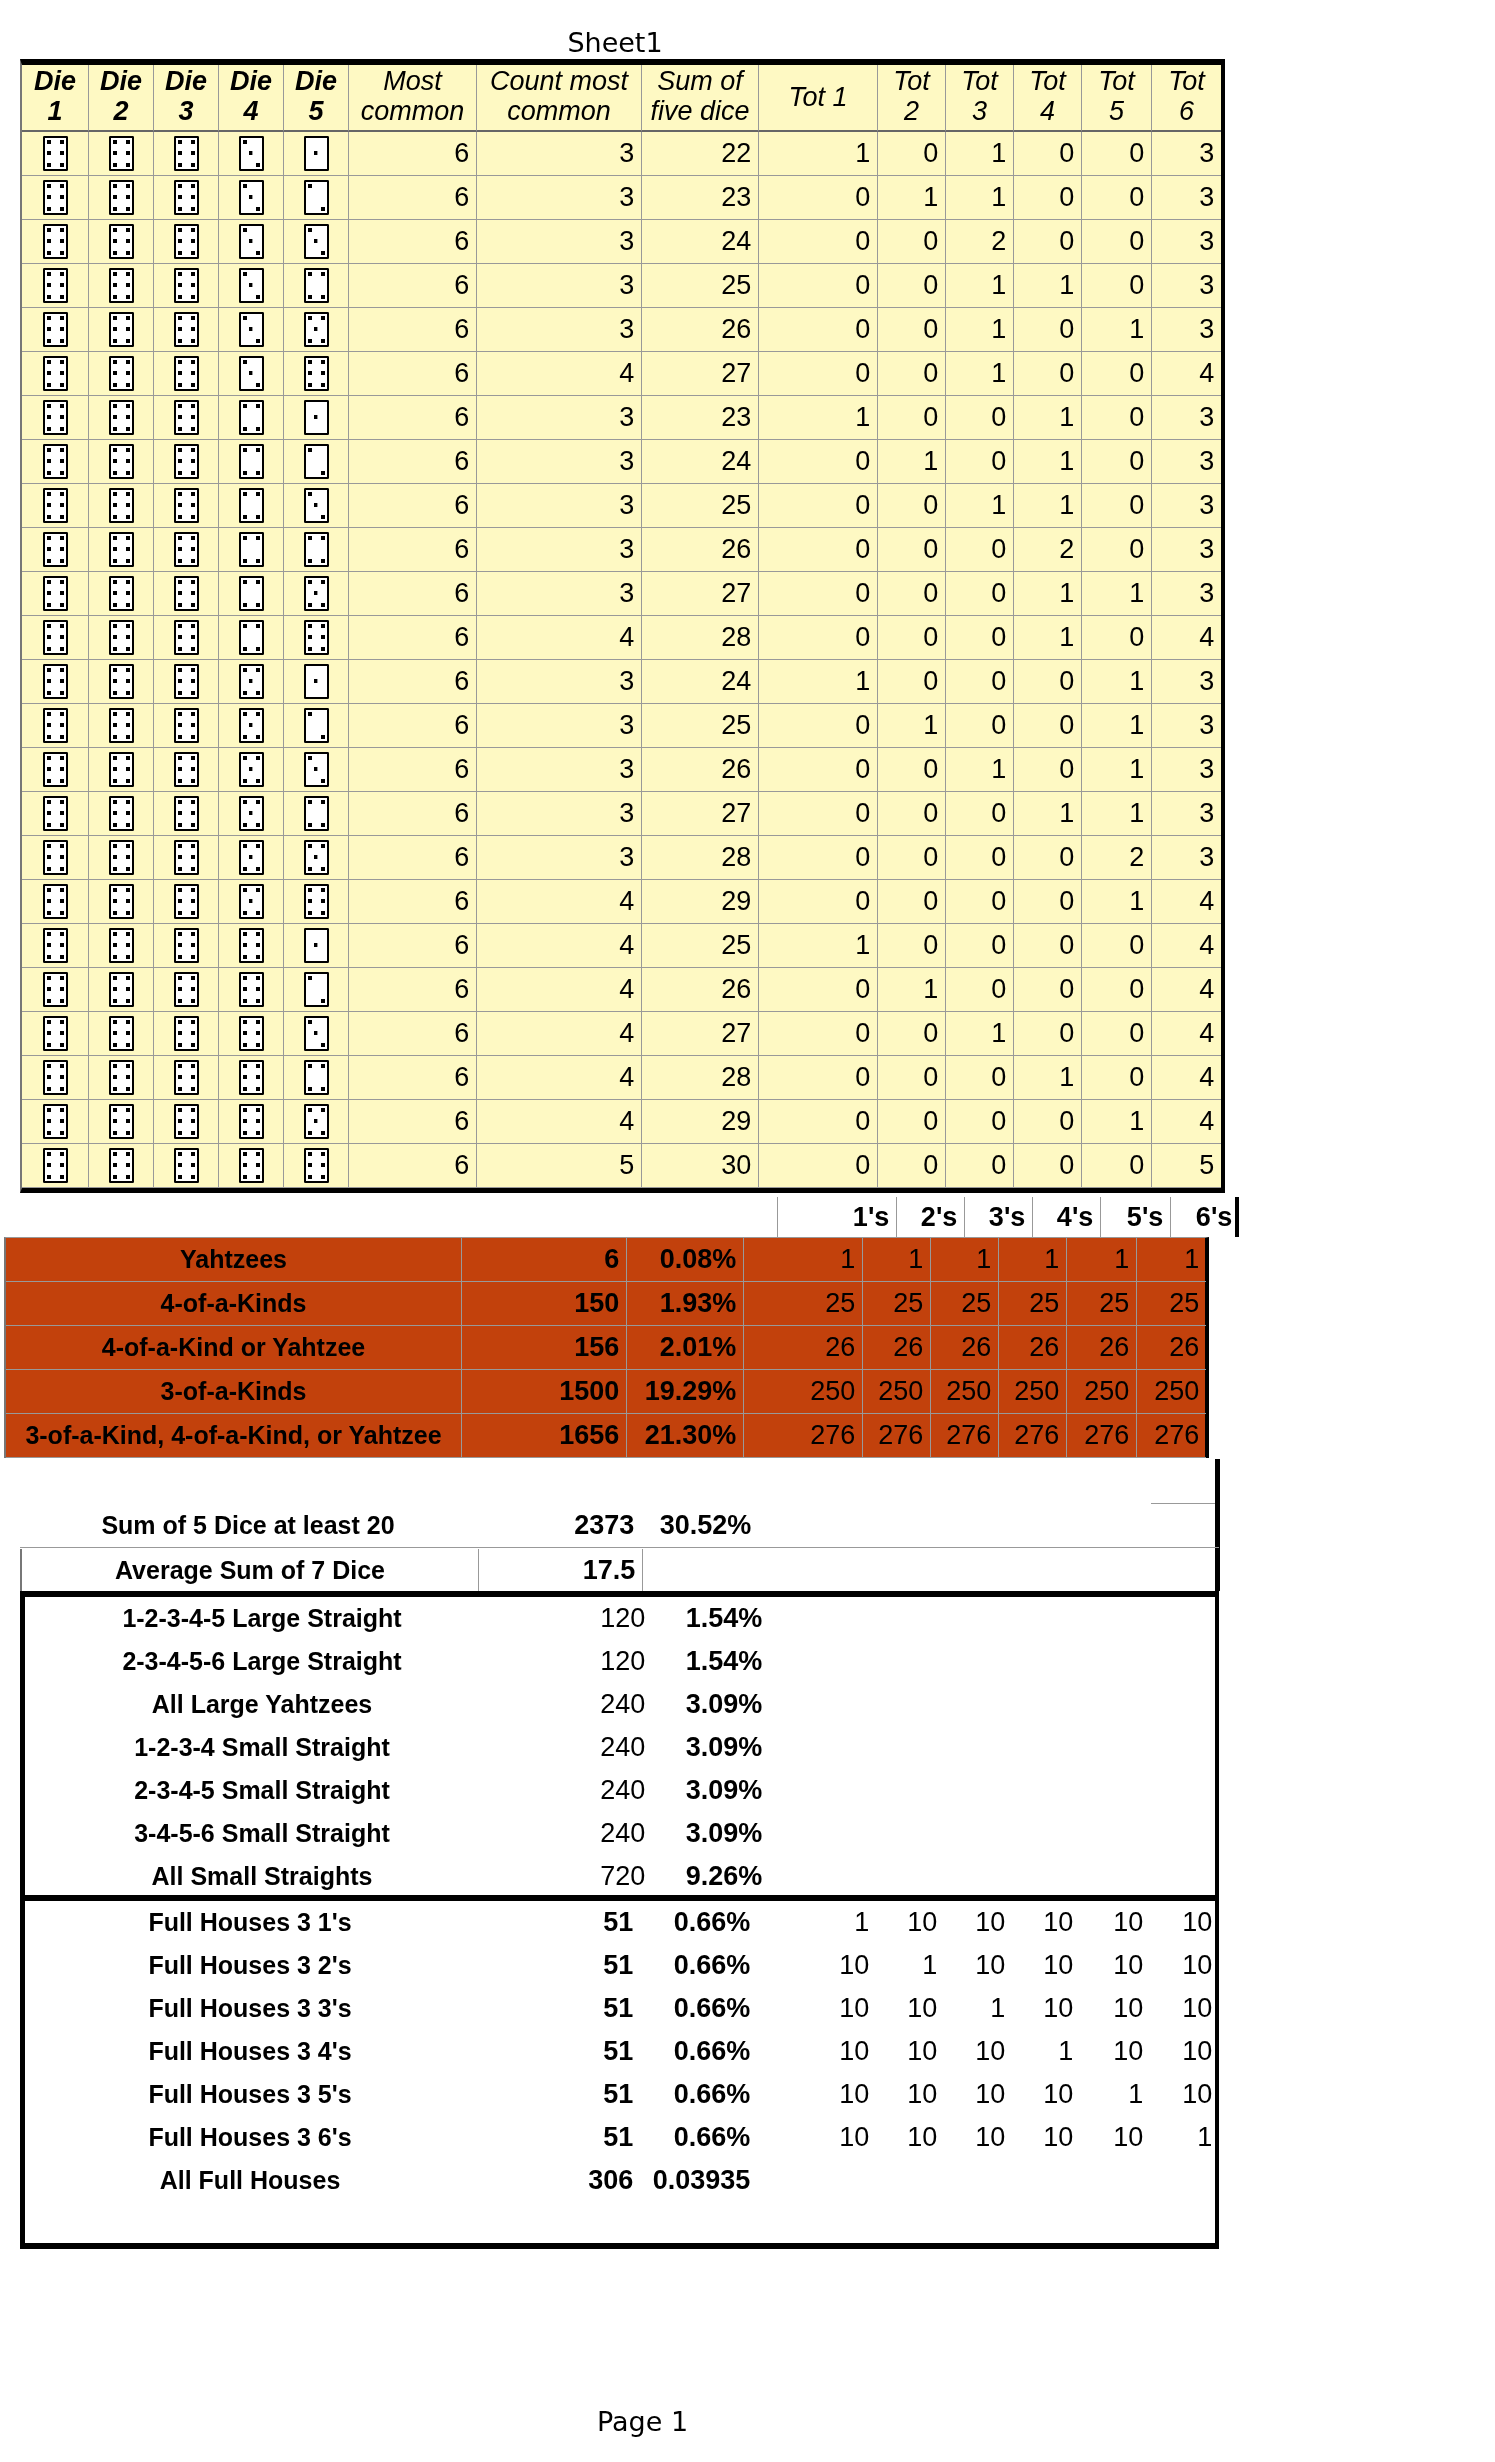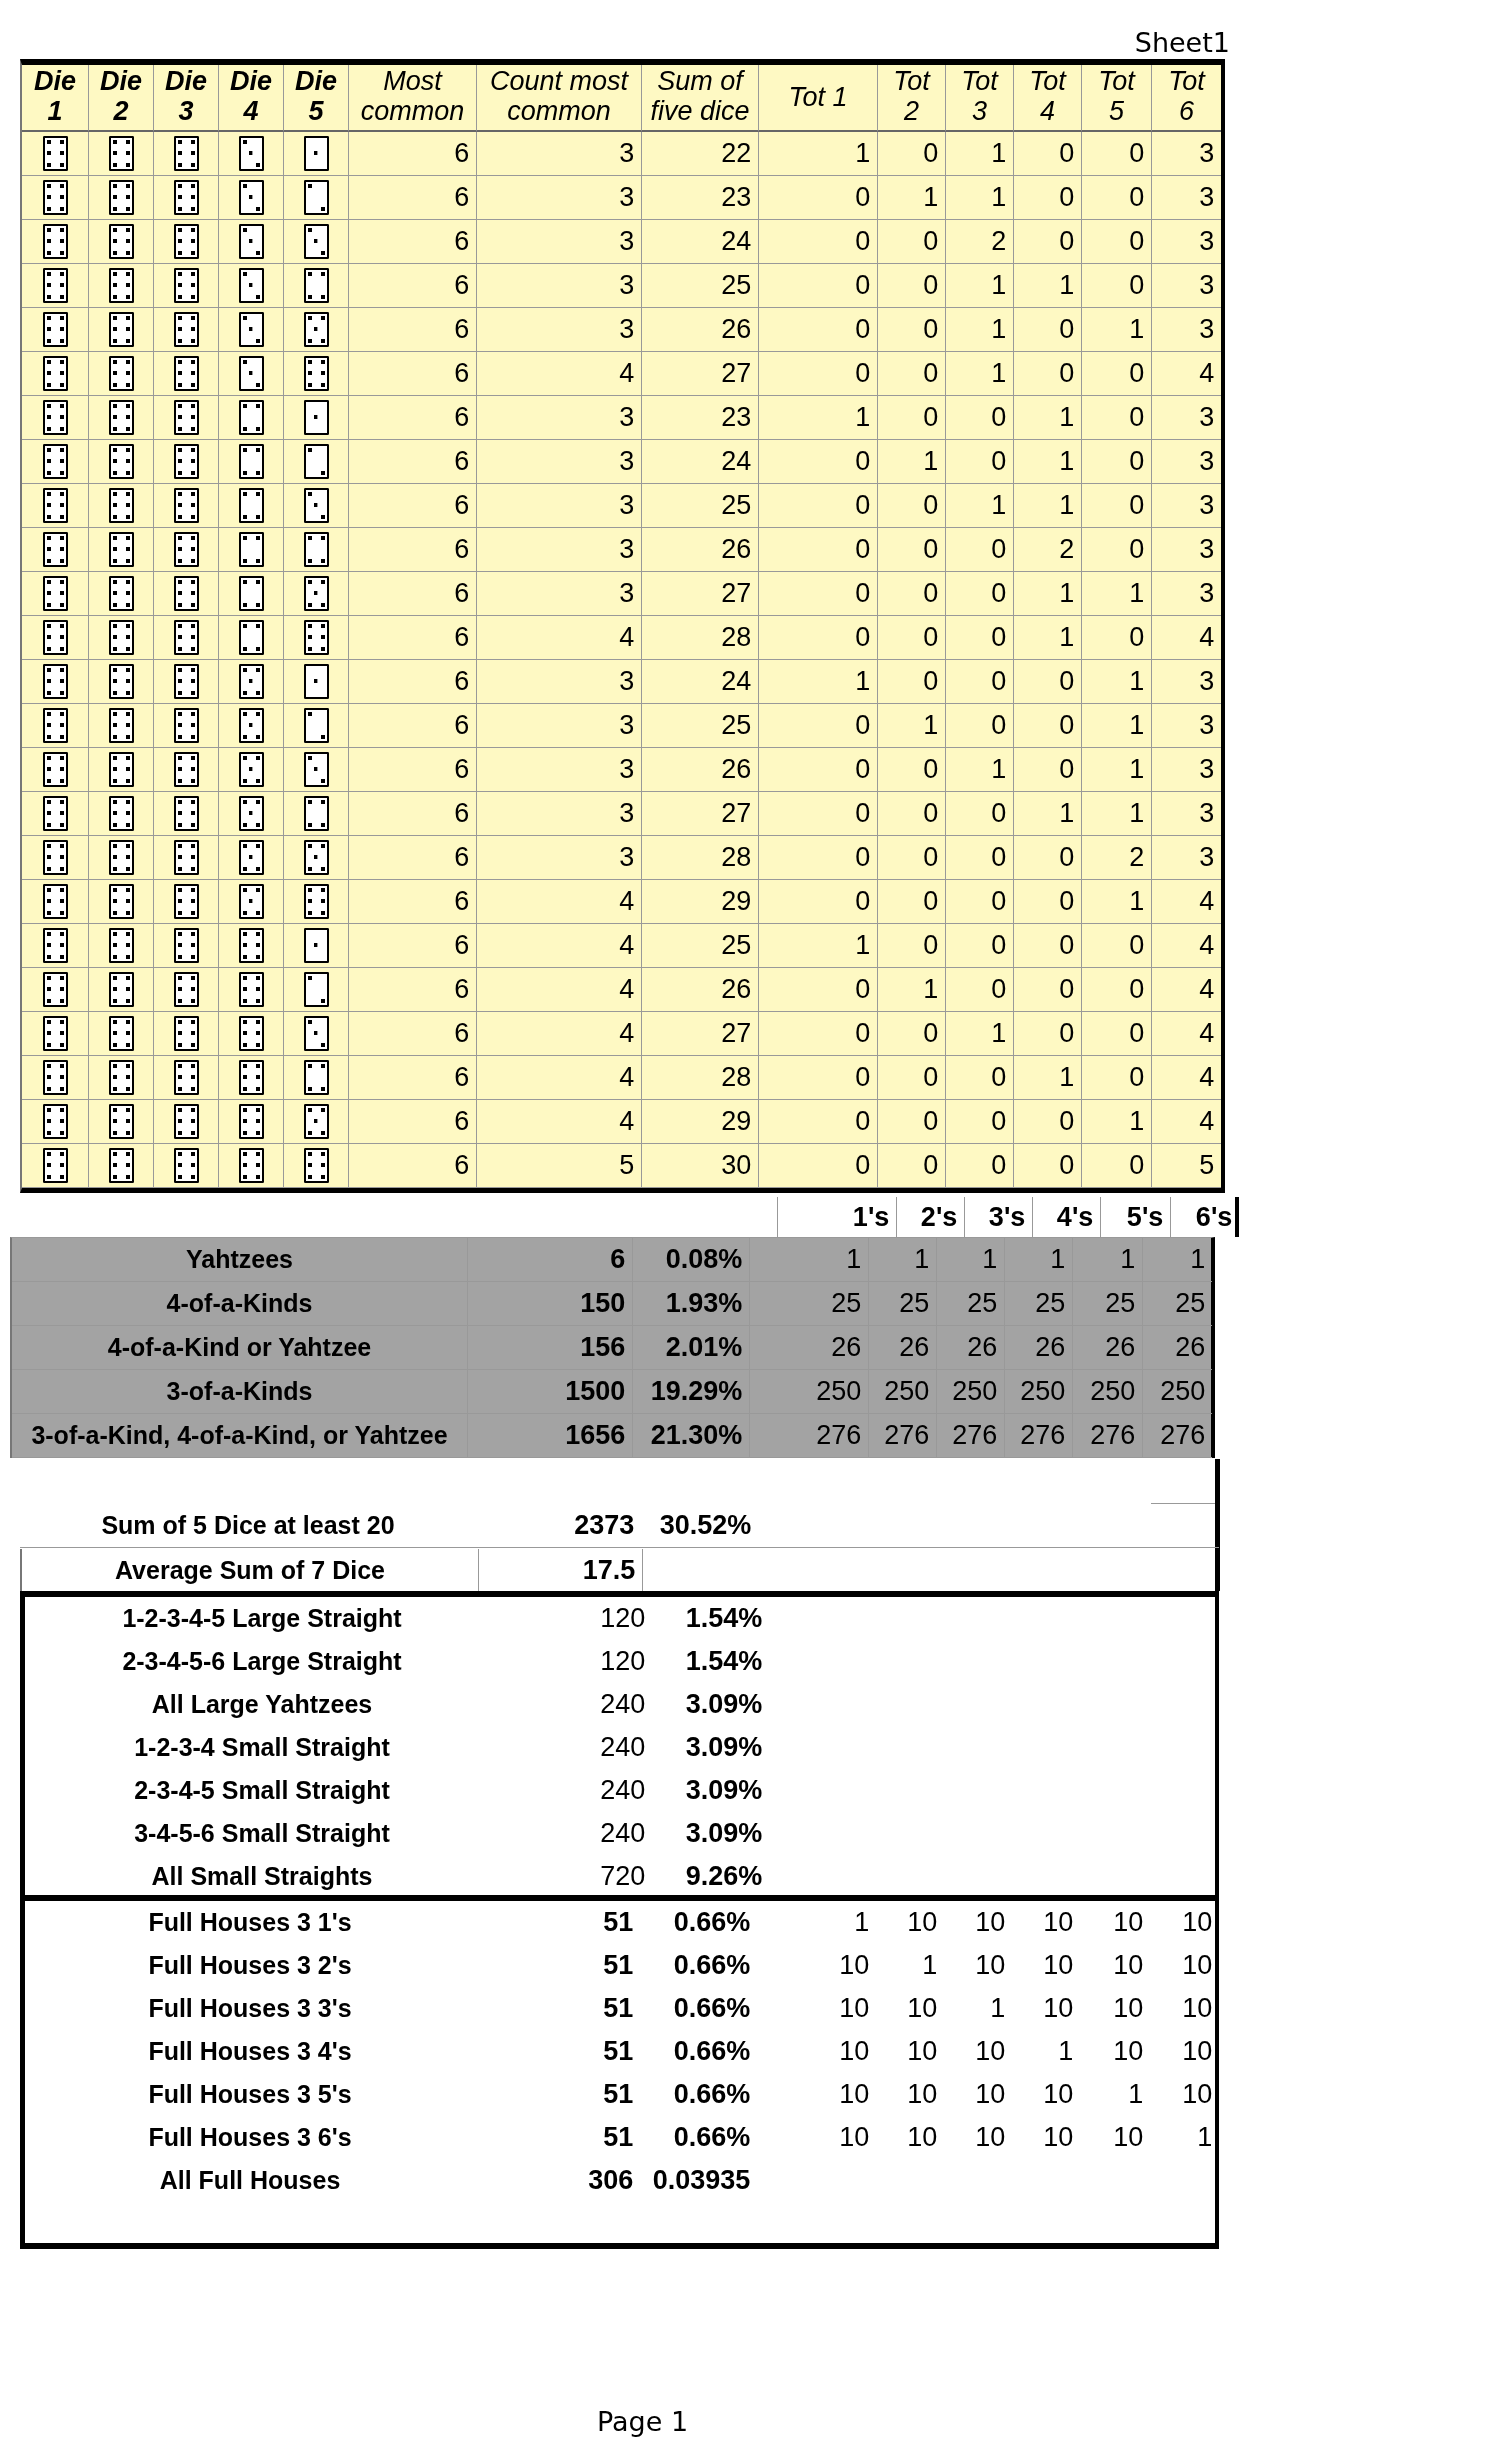--- a/index.html
+++ b/index.html
@@ -2,21 +2,21 @@
 <html style="font-size:10.7px"><head>
 <meta charset="utf-8">
 <style>
   html,body{margin:0;padding:0;}
   body{
     width:1495px;height:2462px;background:#ffffff;position:relative;overflow:hidden;
     font-family:"Liberation Sans","DejaVu Sans",sans-serif;color:#000;
   }
   .sysfont{font-family:"DejaVu Sans",sans-serif;}
   
-  .sheet-title{position:absolute;top:27px;left:0;width:1230px;text-align:right;font-size:27px;}
+  .sheet-title{position:absolute;top:27px;left:0;width:1230px;text-align:center;font-size:27px;}
   .page-footer{position:absolute;top:2406px;left:0;width:1285px;text-align:center;font-size:27px;}
 
   
   .maintable{
     position:absolute;left:20px;top:59px;width:1199px;
     border-top:6.7px solid #000;border-bottom:5.3px solid #000;
     border-left:2px solid #777;border-right:4.7px solid #000;
     display:grid;
     grid-template-columns:67px 65px 65px 65px 65px 128px 165px 117px 119px 68px 68px 68px 70px 69px;
     grid-template-rows:67px;
@@ -46,26 +46,26 @@
   .totband{
     position:absolute;left:777px;top:1197px;width:462px;height:40px;
     border-right:4.7px solid #000;
     display:grid;grid-template-columns:119px 68px 68px 68px 70px 69px;
     box-sizing:border-box;
   }
   .totband .bandcell{border-left:1.3px solid #999;display:flex;align-items:center;justify-content:flex-end;padding-right:6.7px;font-size:27px;font-weight:bold;box-sizing:border-box;}
 
   
   .sumtable{
-    position:absolute;left:10px;top:1237px;width:1199px;
+    position:absolute;left:4px;top:1237px;width:1199px;
     border-top:1.3px solid #999;border-left:2px solid #777;border-right:4.7px solid #000;
     display:grid;
     grid-template-columns:456px 165px 117px 119px 68px 68px 68px 70px 69px;
     grid-auto-rows:44px;
-    background:#a3a3a3;
+    background:#c2410c;
   }
   .slabel{display:flex;align-items:center;justify-content:center;font-weight:bold;font-size:25px;white-space:nowrap;}
 
   
   .rightstrip{position:absolute;left:1215px;top:1459px;width:4.7px;height:132px;background:#000;}
   .shortline{position:absolute;left:1151px;top:1503px;width:64px;height:1.3px;background:#999;}
   .sumrow{
     position:absolute;left:20px;top:1503px;width:1199px;height:45px;
     border-bottom:1.3px solid #999;box-sizing:border-box;
     display:grid;grid-template-columns:456px 165px 117px 462px;

